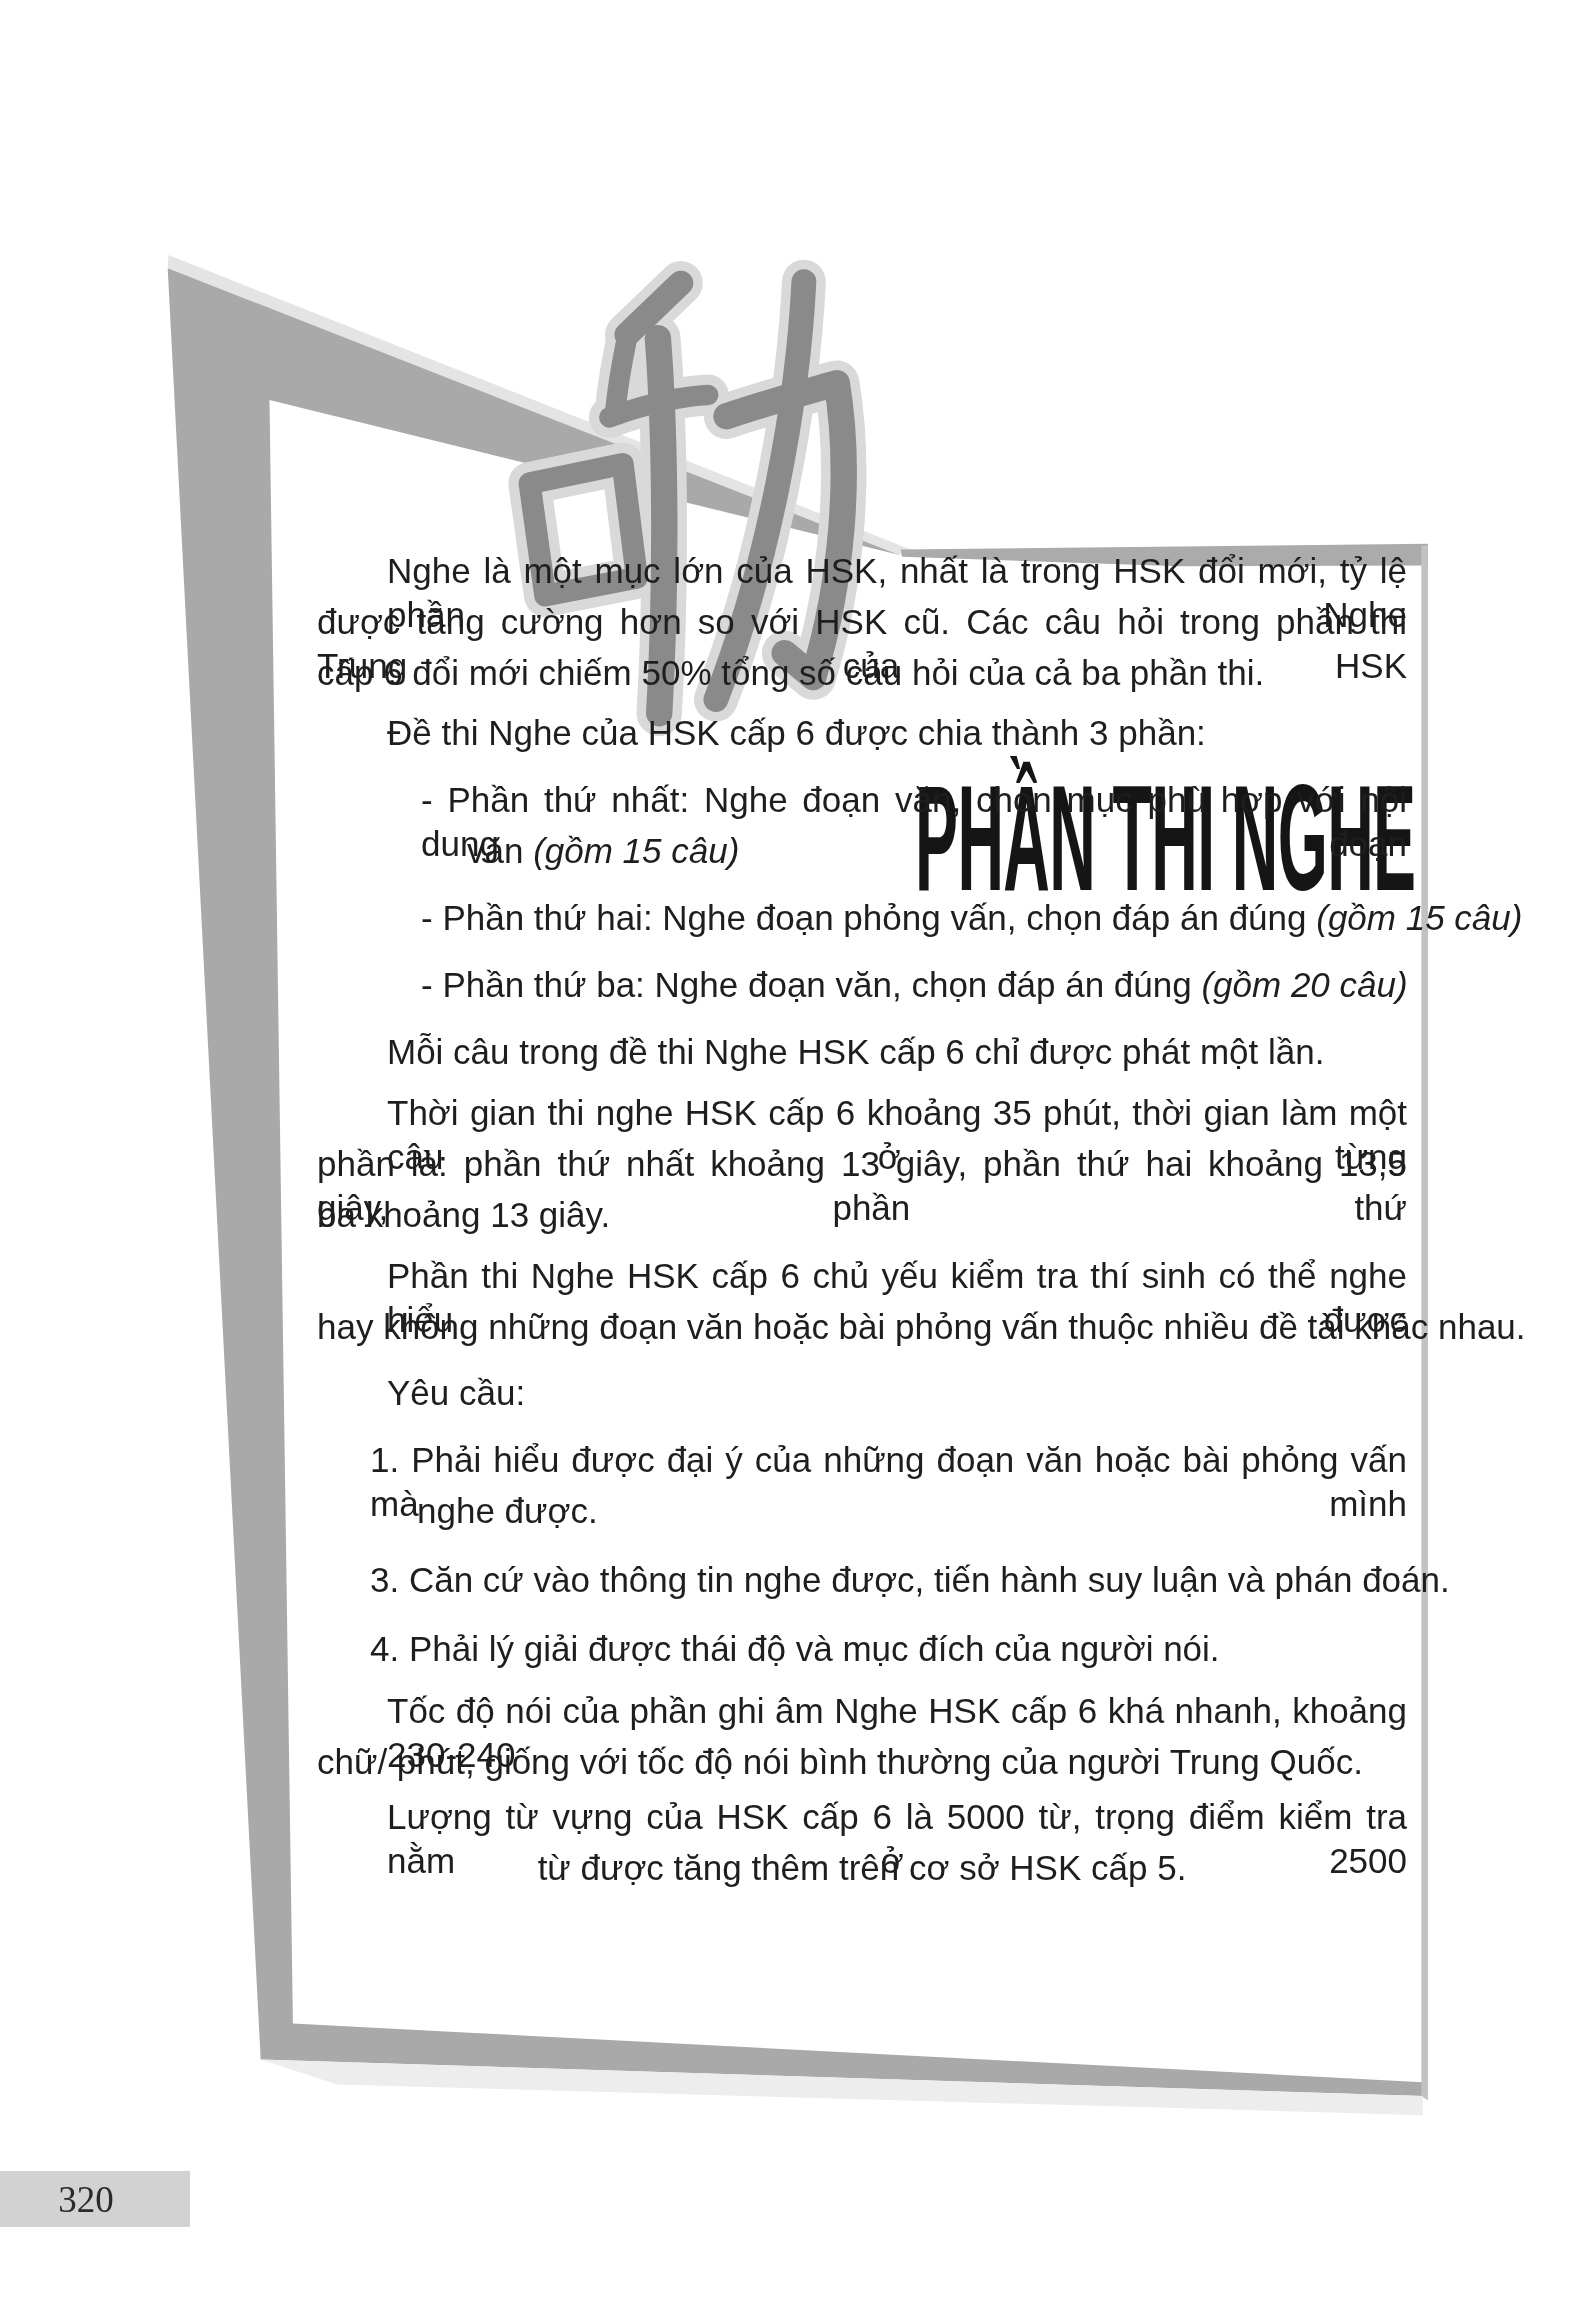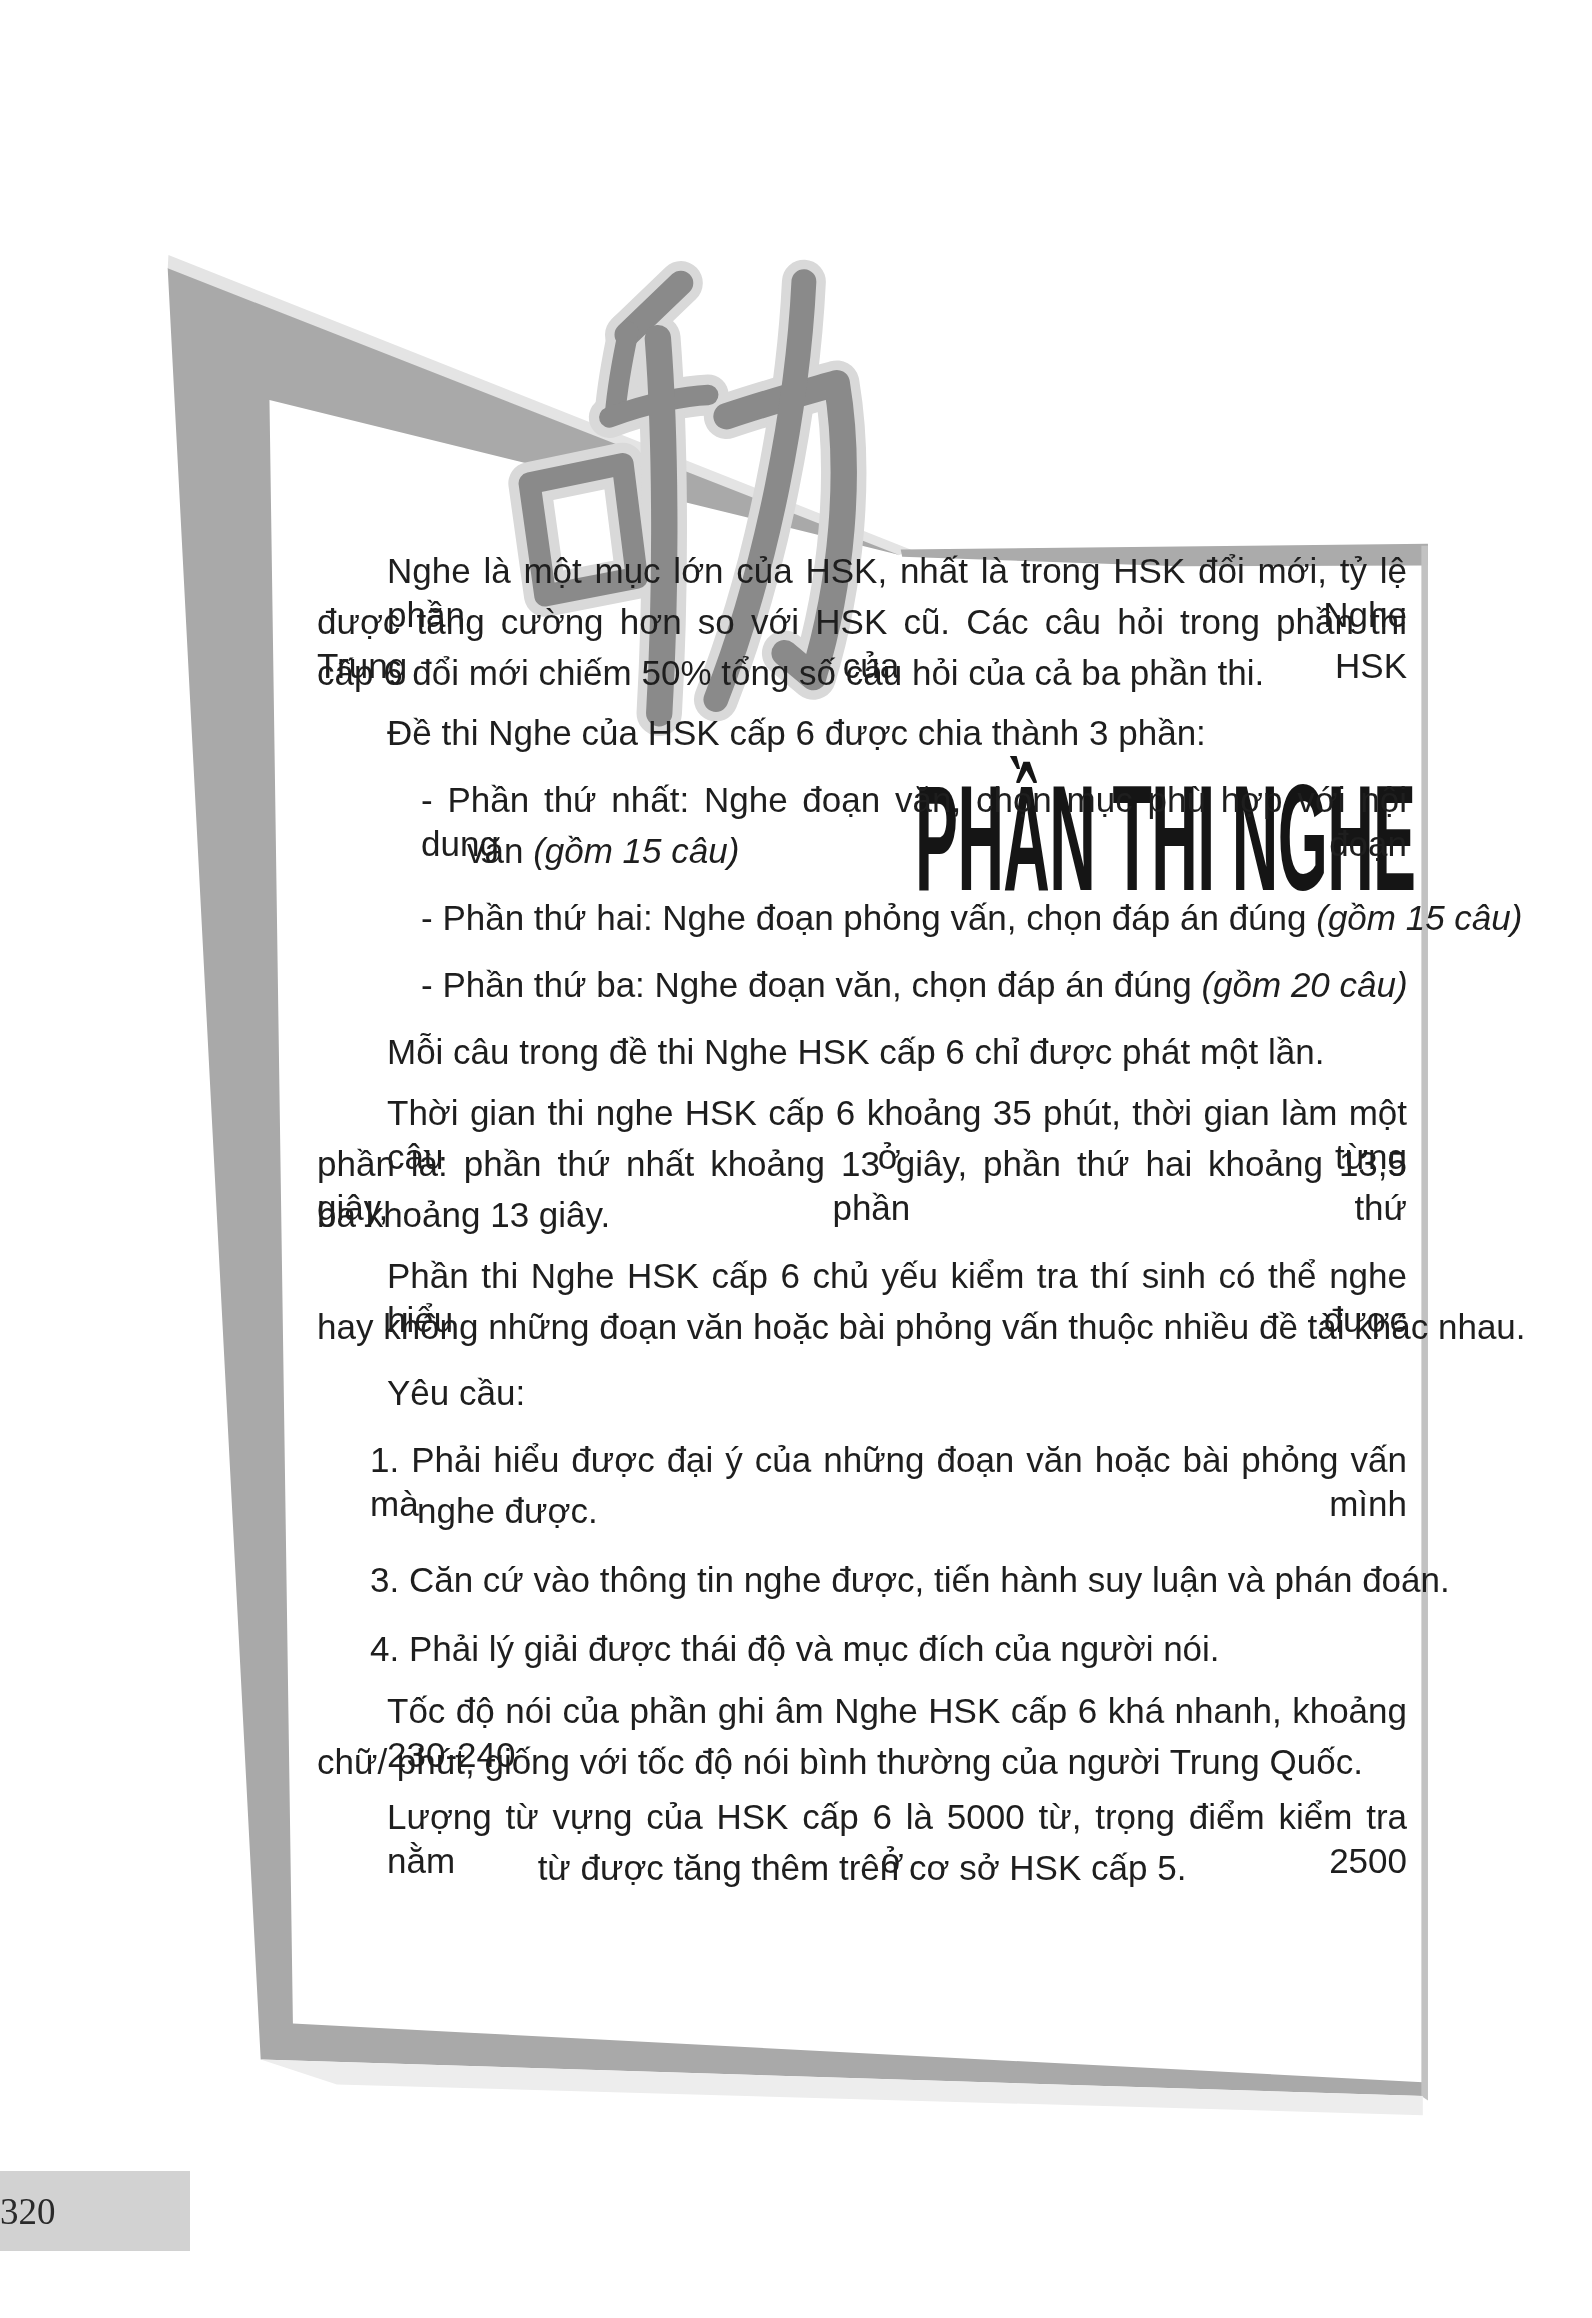--- a/index.html
+++ b/index.html
@@ -15,22 +15,22 @@
     white-space:nowrap;letter-spacing:-1.5px;
   }
   #body-text{
     position:absolute;left:317px;top:549px;width:1090px;
     font-size:35px;color:#1e1e1e;
   }
   .bline{height:51px;line-height:44px;white-space:nowrap;}
   .bline.just{white-space:normal;text-align:justify;text-align-last:justify;}
   .bline i{font-style:italic;}
   #page-number-box{
-    position:absolute;left:0;top:2171px;width:190px;height:80px;
-    background:#d2d2d2;display:flex;align-items:center;justify-content:flex-start;
+    position:absolute;left:0;top:2171px;width:190px;height:56px;
+    background:#d2d2d2;display:flex;align-items:center;justify-content:center;
     padding-right:18px;box-sizing:border-box;
   }
   #page-number{
     font-family:"Liberation Serif", serif;font-size:37px;color:#2a2a2a;
   }
 </style>
 </head>
 <body>
 
 <svg id="frame-svg" viewBox="0 0 2174 3166" xmlns="http://www.w3.org/2000/svg">

